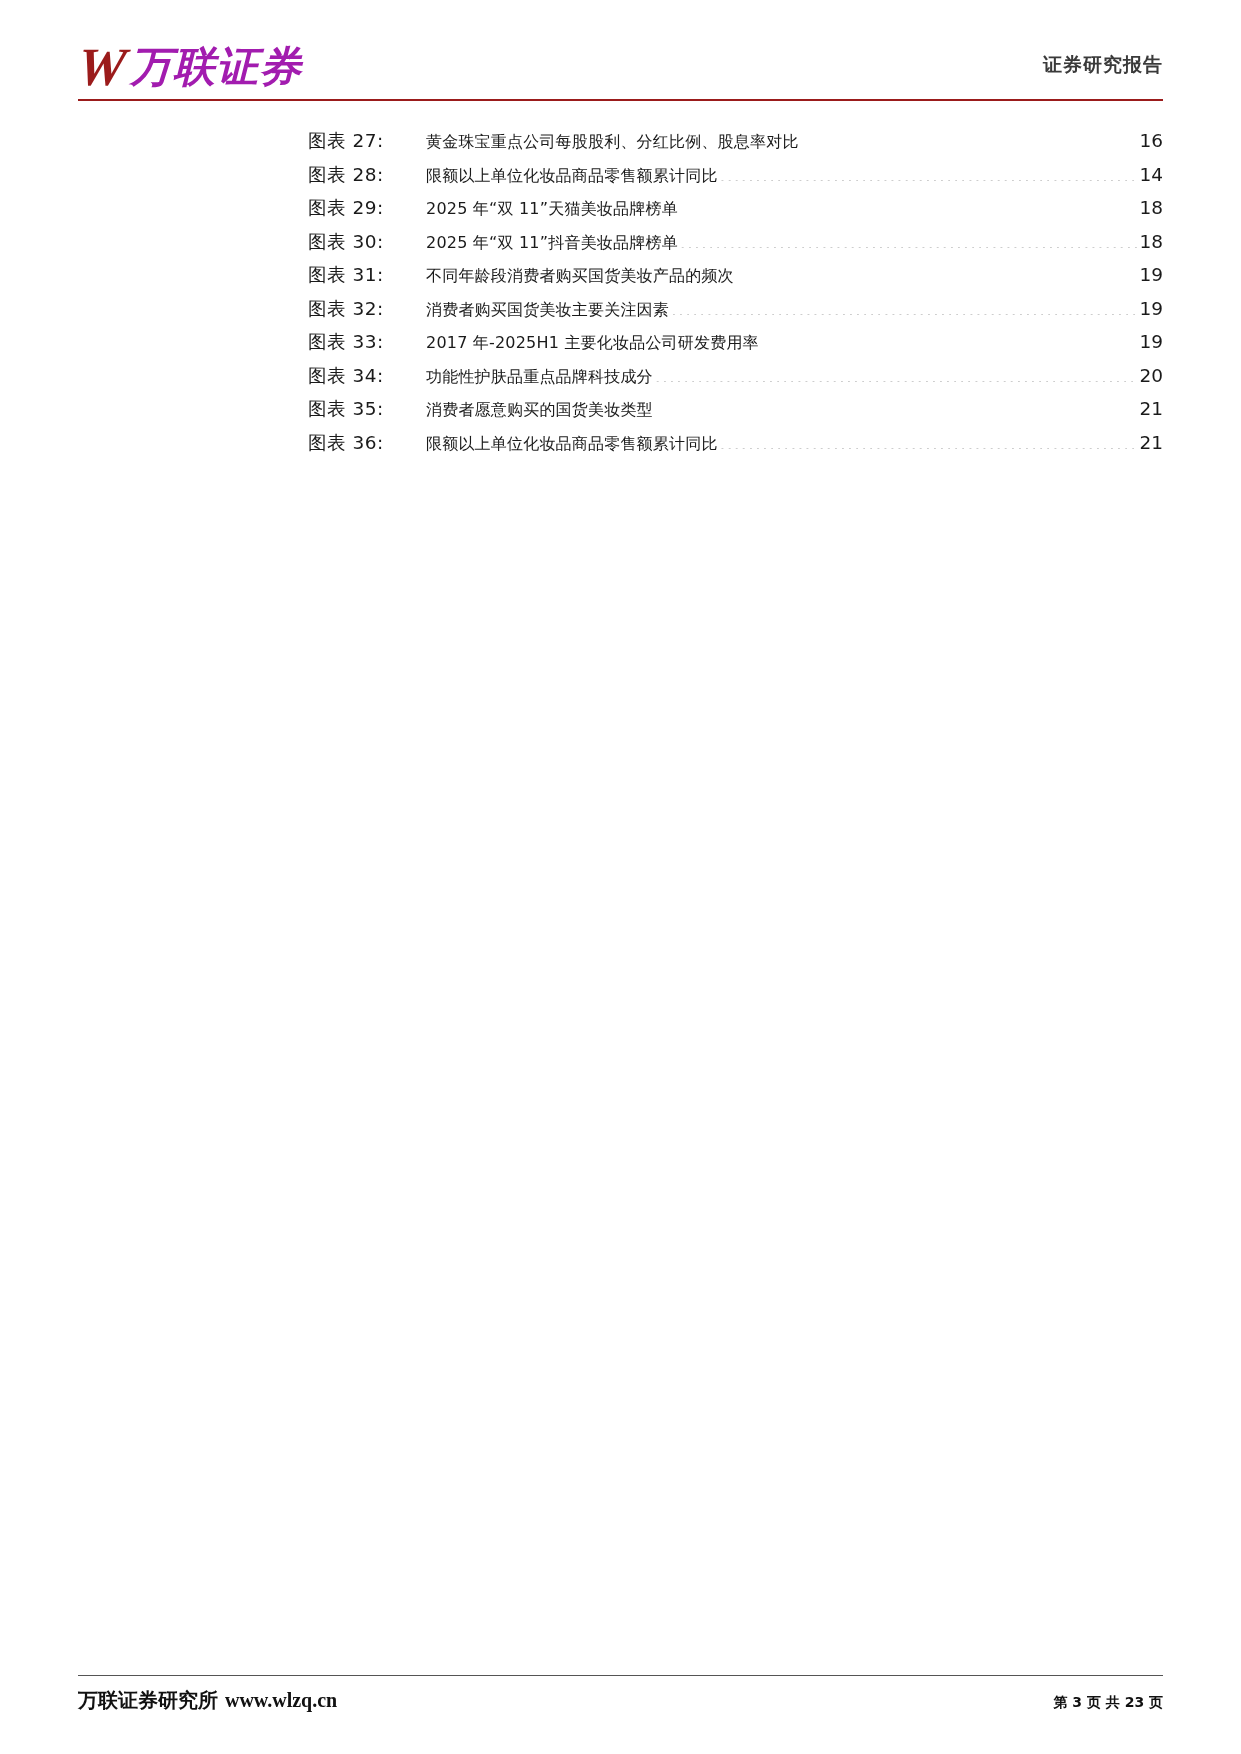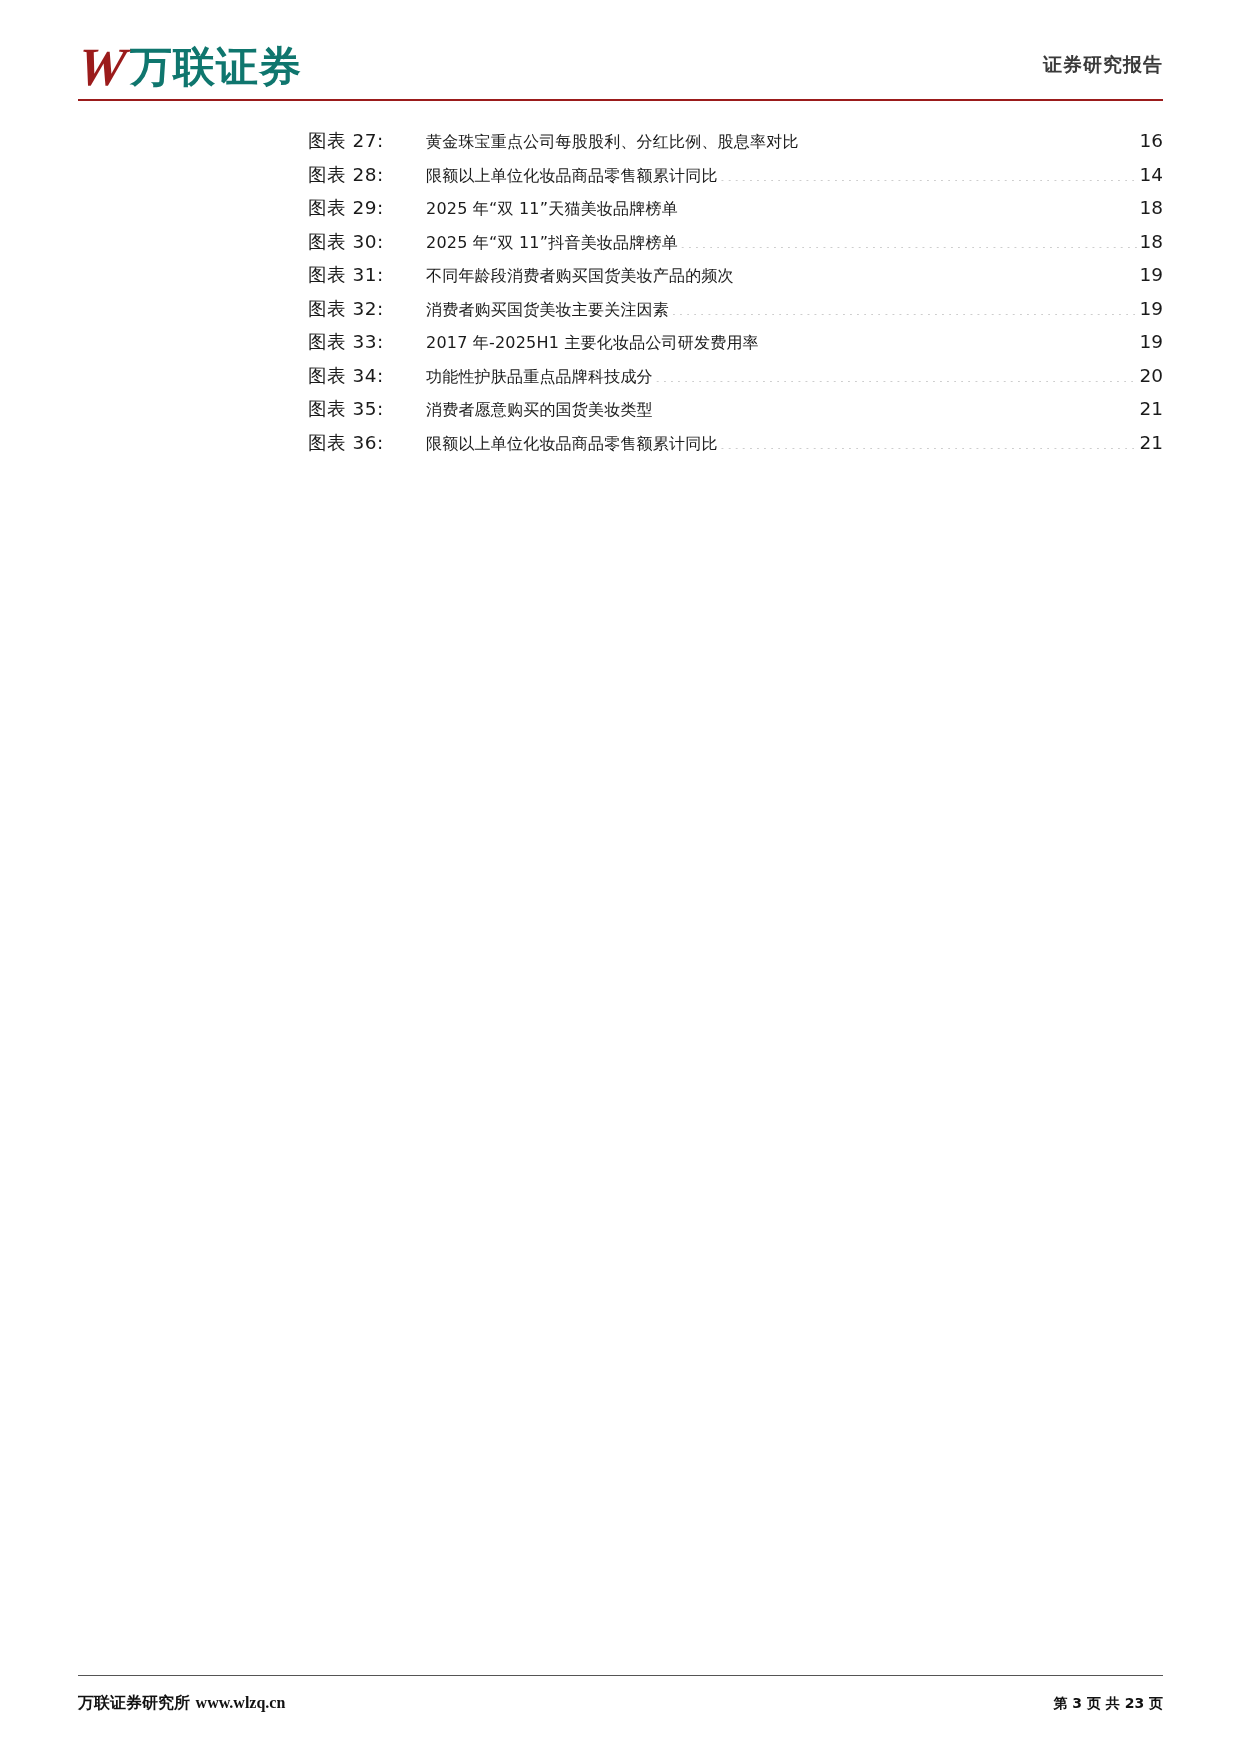--- a/index.html
+++ b/index.html
@@ -48,22 +48,23 @@
     letter-spacing: -2px;
     margin-right: 6px;
     font-style: italic;
     transform: skewX(-6deg);
   }
   .logo-cn {
     font-family: "DejaVu Sans", sans-serif;
     font-weight: bold;
     font-size: 42px;
     line-height: 46px;
-    color: #0f766e;
+    color: #a21caf;
     letter-spacing: 1px;
+    font-style: italic;
   }
   .header-right {
     position: absolute;
     right: 0;
     top: 14px;
     font-family: "DejaVu Sans", sans-serif;
     font-size: 19px;
     font-weight: bold;
     color: #3a3a3a;
     letter-spacing: 1px;
@@ -145,21 +146,21 @@
     position: absolute;
     bottom: 40px;
     left: 78px;
     width: 1085px;
     display: flex;
     justify-content: space-between;
     align-items: baseline;
   }
   .footer-left {
     font-family: "DejaVu Sans", sans-serif;
-    font-size: 16px;
+    font-size: 20px;
     font-weight: bold;
     color: #111111;
   }
   .footer-left .url {
     font-family: "Liberation Serif", serif;
     font-weight: bold;
   }
   .footer-right {
     font-family: "DejaVu Sans", sans-serif;
     font-size: 14px;

